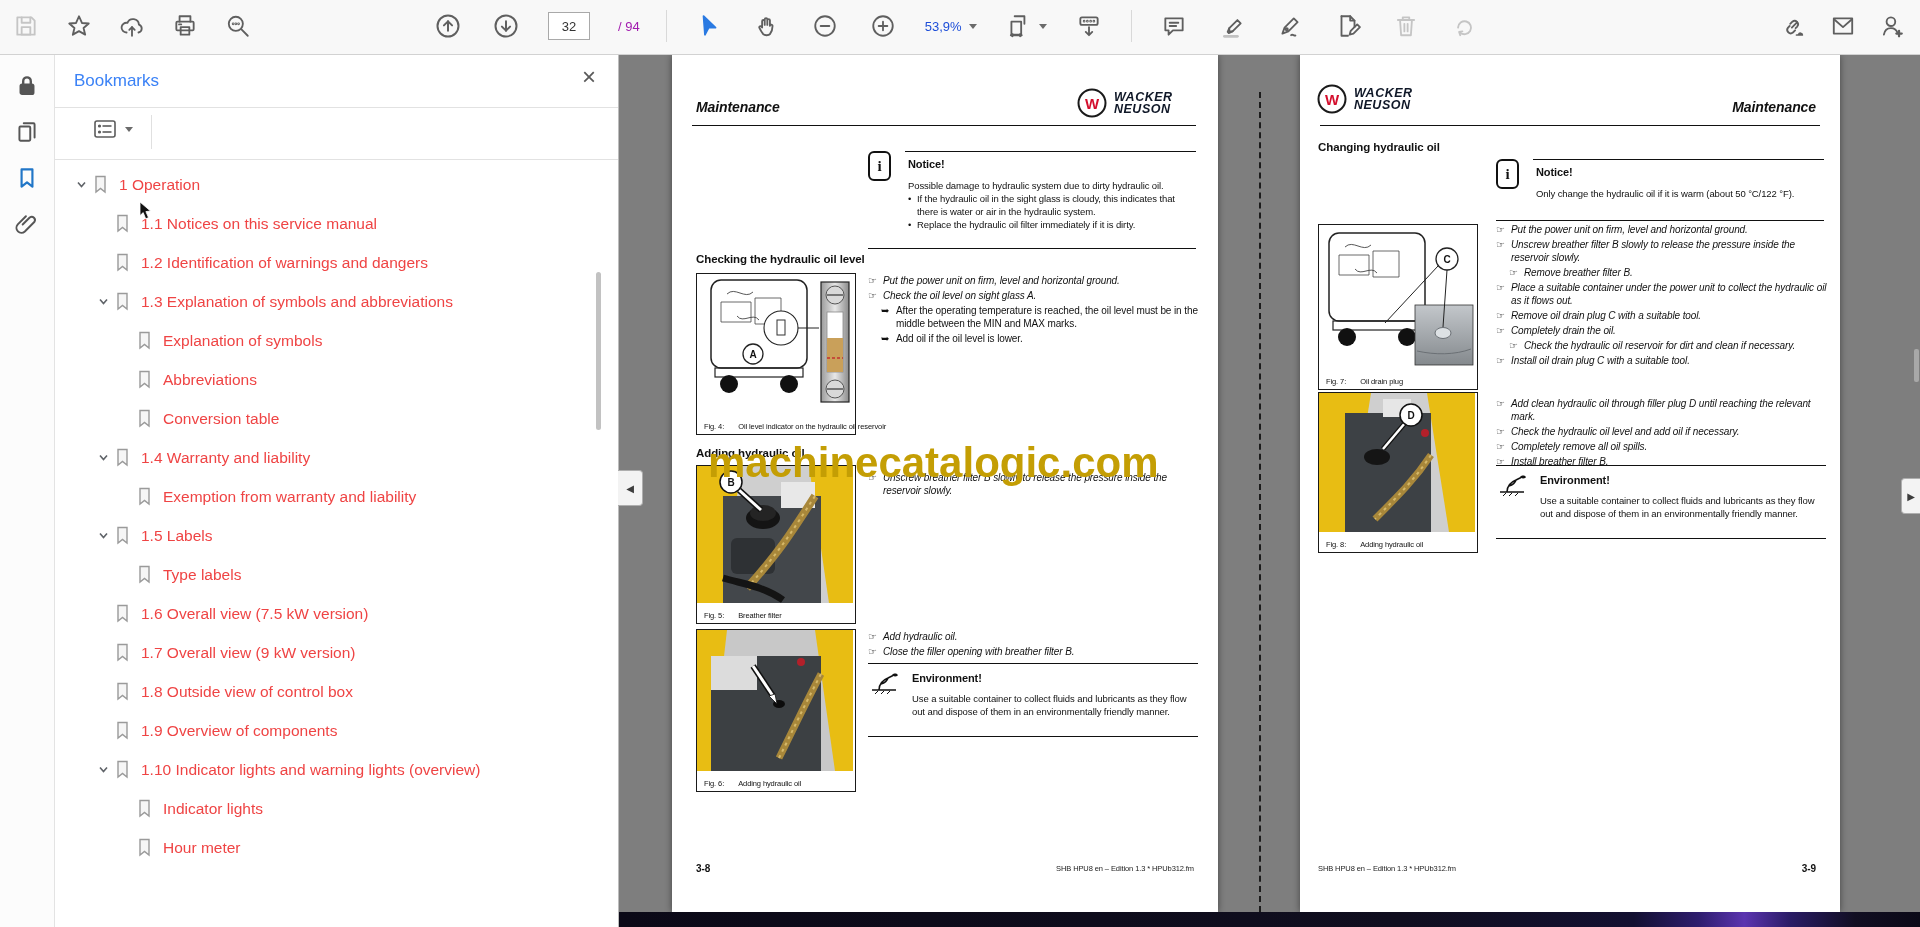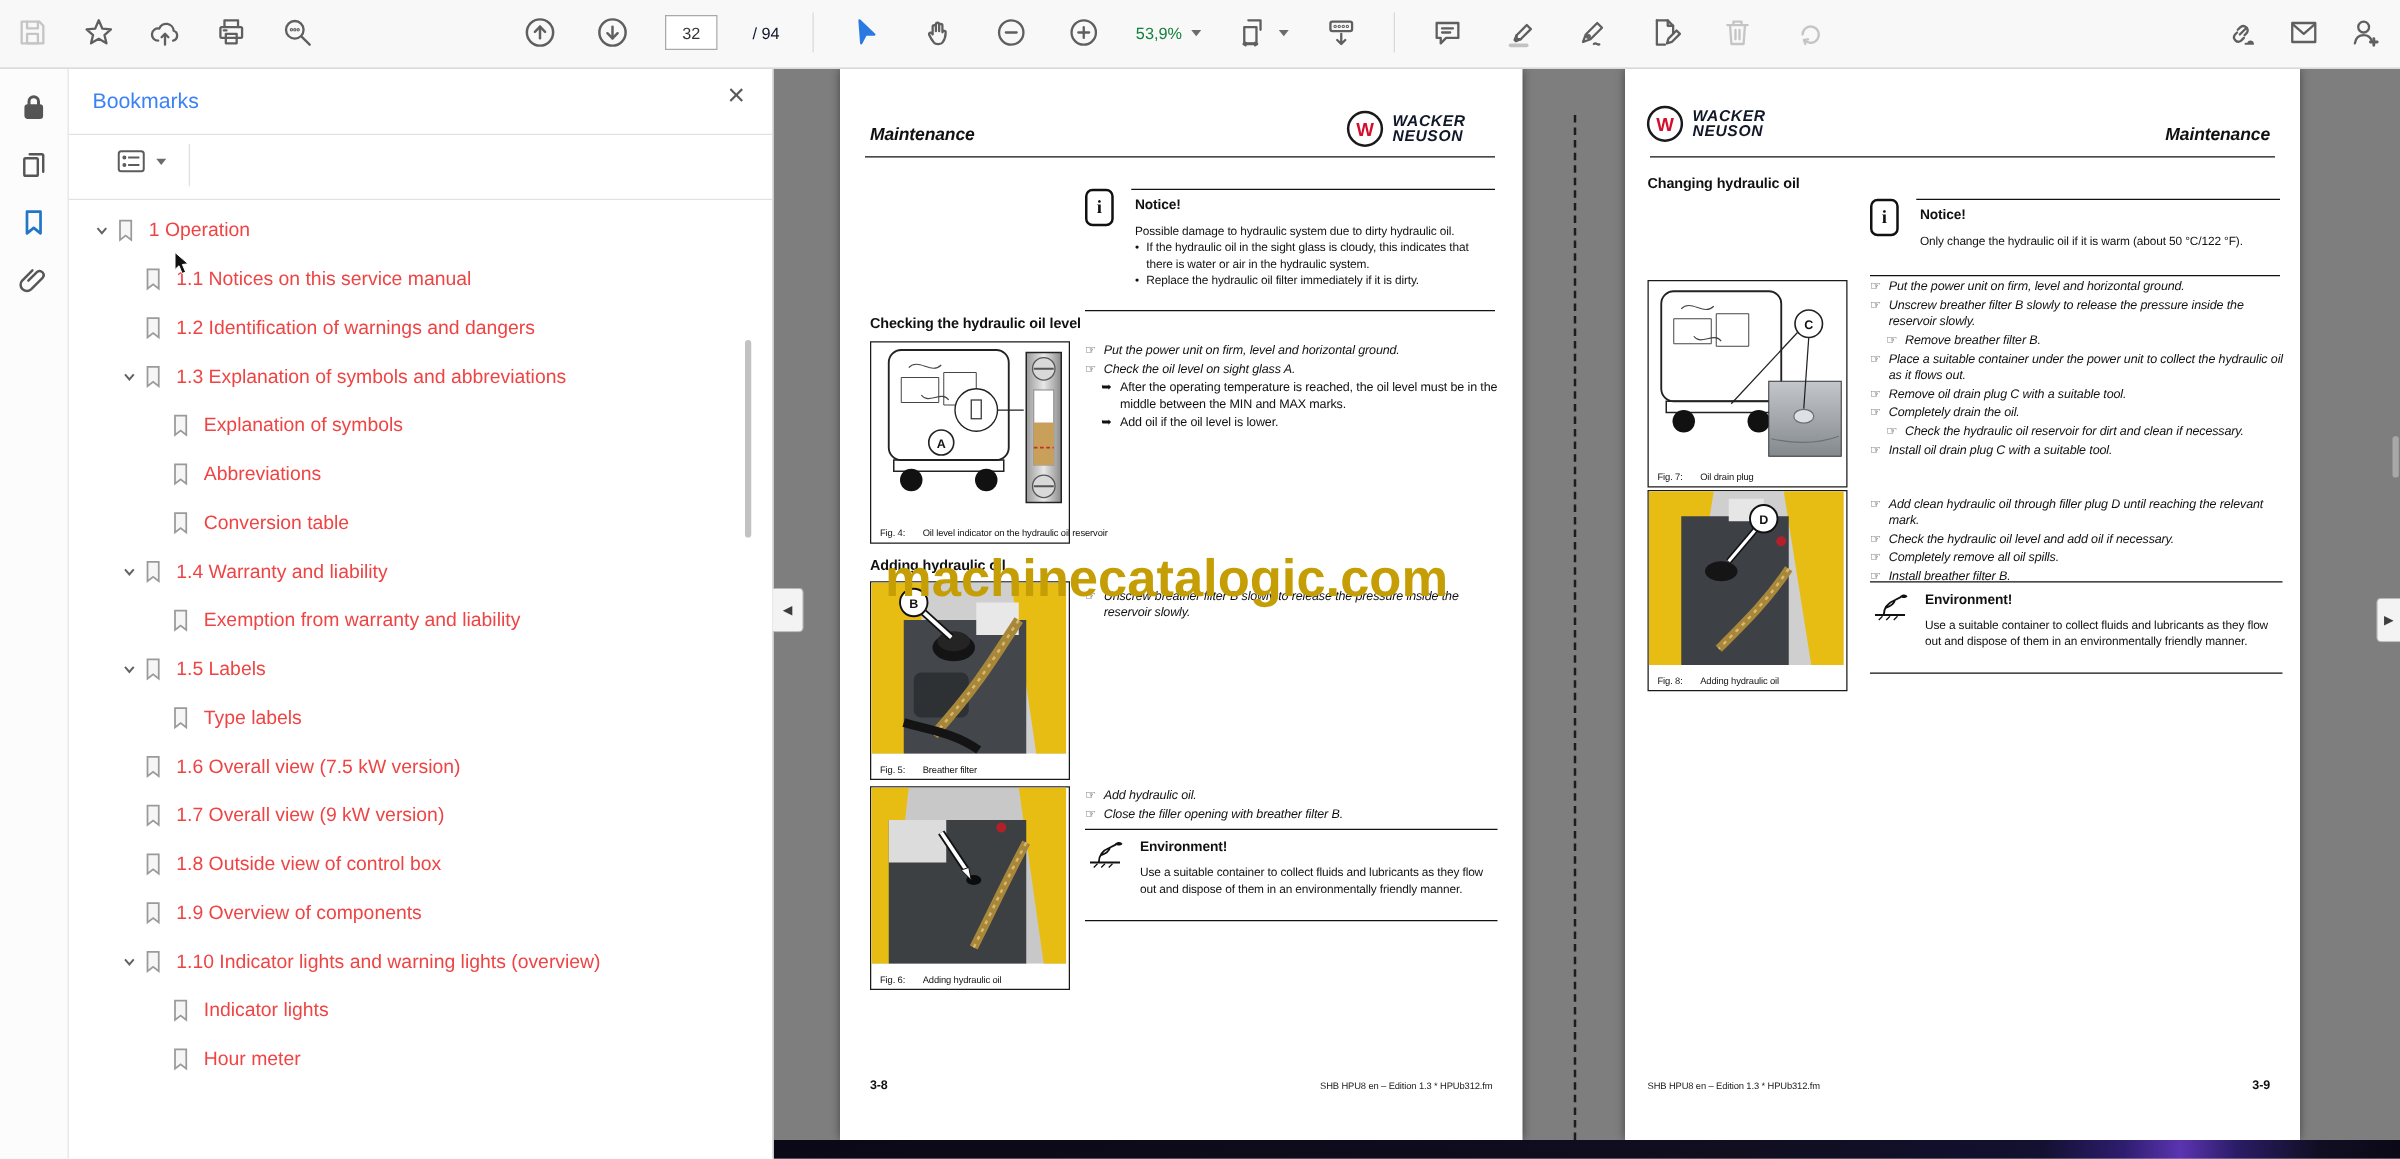--- a/index.html
+++ b/index.html
@@ -3,32 +3,32 @@
 <meta charset="utf-8">
 <style>
   html,body{margin:0;padding:0;width:1920px;height:927px;overflow:hidden;
     font-family:"Liberation Sans", sans-serif;background:#fff;}
   .app{position:relative;width:1920px;height:927px;overflow:hidden;}
 
   
   .toolbar{position:absolute;left:0;top:0;width:1920px;height:54px;background:#f8f8f8;
     border-bottom:1px solid #d2d2d2;z-index:20;}
   .tb-left{position:absolute;left:10px;top:10px;display:flex;gap:21px;align-items:center;}
-  .tb-center{position:absolute;left:416px;top:10px;display:flex;gap:26px;align-items:center;justify-content:flex-end;}
+  .tb-center{position:absolute;left:432px;top:10px;display:flex;gap:26px;align-items:center;justify-content:flex-end;}
   .tb-right{position:absolute;right:12px;top:10px;display:flex;gap:17px;align-items:center;}
   .tb-btn{width:32px;height:32px;display:flex;align-items:center;justify-content:center;
     color:#5f5f5f;cursor:pointer;}
   .tb-btn svg{stroke:currentColor;fill:none;stroke-width:1.7;stroke-linecap:round;stroke-linejoin:round;}
   .tb-btn.disabled{color:#c5c5c5;}
   .vdiv{width:1px;height:32px;background:#d9d9d9;}
   .pg-input{width:36px;height:24px;border:1px solid #a9a9a9;background:#fff;text-align:center;
     font-size:13px;color:#333;font-family:"Liberation Sans",sans-serif;}
-  .pg-total{font-size:13px;color:#0f172a;margin-left:2px;}
+  .pg-total{font-size:13px;color:#a21caf;margin-left:2px;}
   .zoom-wrap{display:flex;align-items:center;gap:7px;cursor:pointer;}
-  .zoom-txt{font-size:13px;color:#15803d;}
+  .zoom-txt{font-size:13px;color:#1d4ed8;}
   .caret{width:0;height:0;border-left:4px solid transparent;border-right:4px solid transparent;
     border-top:5px solid #6b6b6b;}
   .combo{display:flex;align-items:center;gap:4px;cursor:pointer;}
 
   
   .rail{position:absolute;left:0;top:55px;bottom:0;width:54px;background:#fcfcfc;
     border-right:1px solid #e3e3e3;z-index:12;display:flex;flex-direction:column;
     align-items:center;padding-top:16px;gap:16px;}
   .rail-btn{width:30px;height:30px;display:flex;align-items:center;justify-content:center;
     color:#565656;cursor:pointer;}

